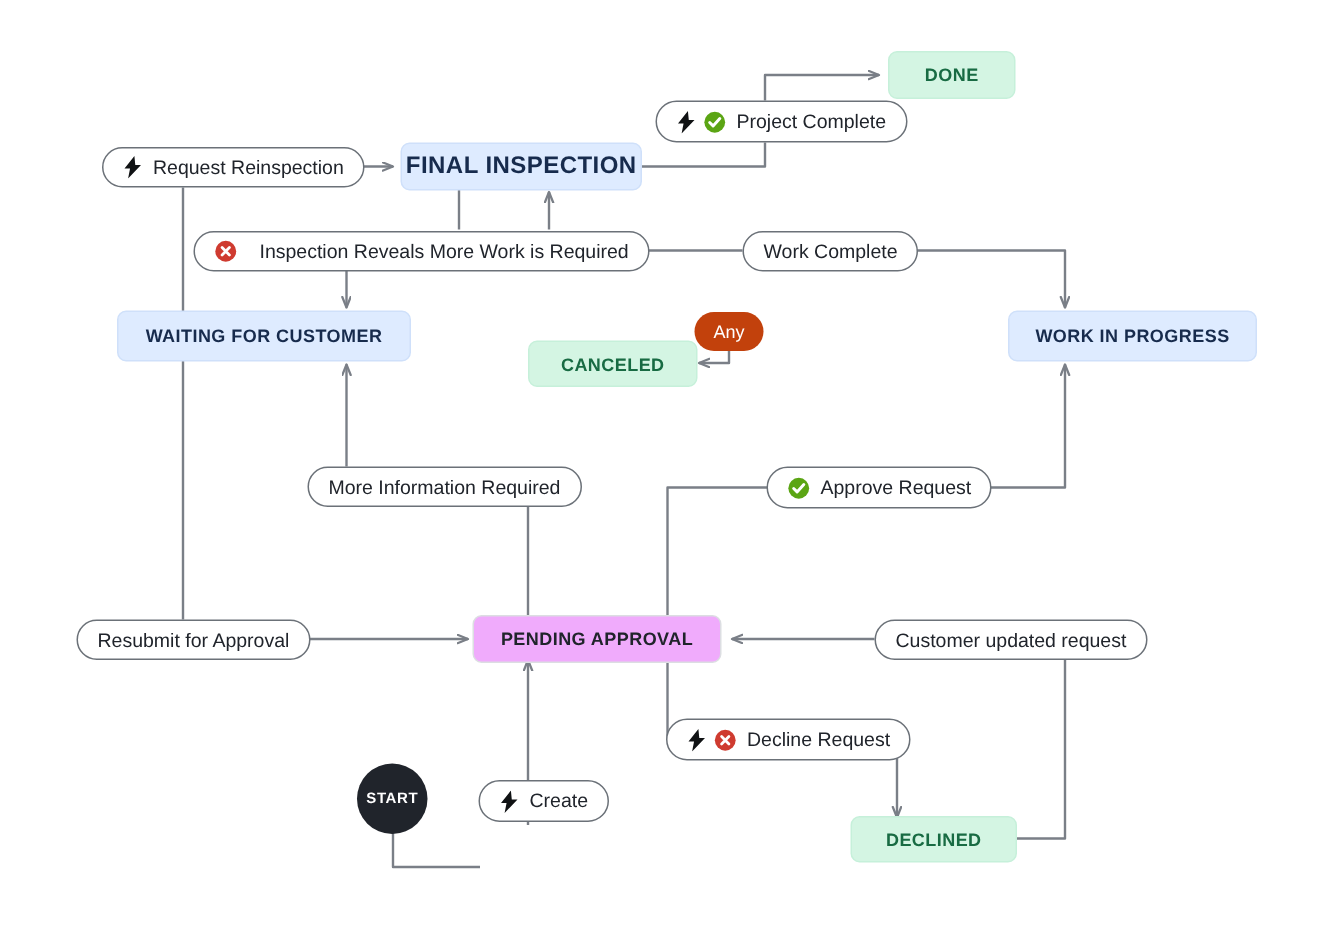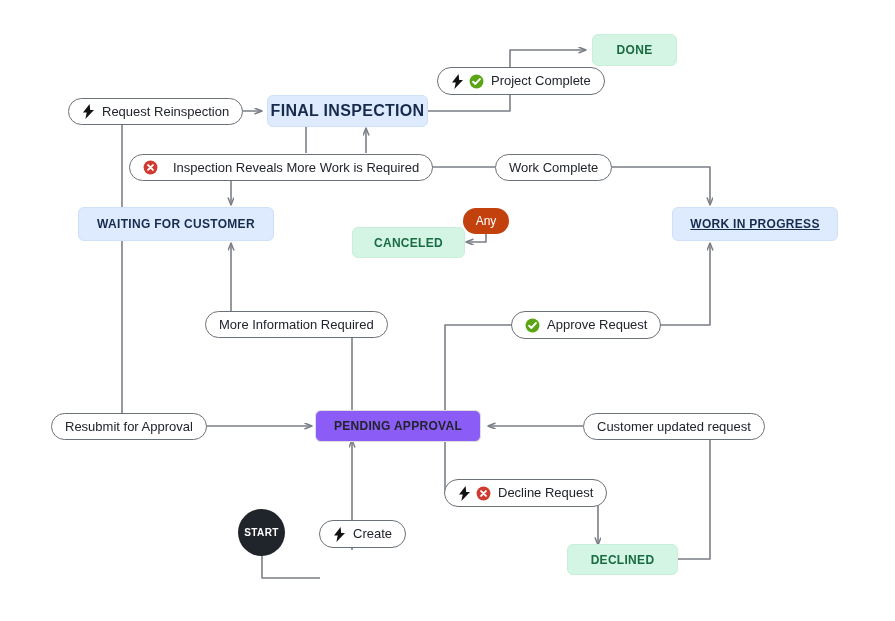--- a/index.html
+++ b/index.html
@@ -45,21 +45,21 @@
     background: #deebff;
     border-color: #cfe0fa;
     color: #172b4d;
   }
   .status.green {
     background: #d4f5e3;
     border-color: #c6f0da;
     color: #186b43;
   }
   .status.grey {
-    background: #8b5cf6;
+    background: #f0abfc;
     border-color: #dcdee2;
     color: #20242b;
   }
   
   .pill {
     background: #ffffff;
     border: 1.4px solid #6b7178;
     border-radius: 999px;
     color: #20242b;
     font-size: 13px;
@@ -161,21 +161,21 @@
   </div>
 
   <div class="node status blue" style="left:78px; top:207px; width:196px; height:34px; font-size:12px;">
     <span>WAITING FOR CUSTOMER</span>
   </div>
 
   <div class="node status green" style="left:352px; top:227px; width:113px; height:31px; font-size:12px;">
     <span>CANCELED</span>
   </div>
 
-  <div class="node status blue" style="left:672px; top:207px; width:166px; height:34px; font-size:12px;text-decoration:underline;">
+  <div class="node status blue" style="left:672px; top:207px; width:166px; height:34px; font-size:12px;">
     <span>WORK IN PROGRESS</span>
   </div>
 
   <div class="node status grey" style="left:315px; top:410px; width:166px; height:32px; font-size:12px;">
     <span>PENDING APPROVAL</span>
   </div>
 
   <div class="node status green" style="left:567px; top:544px; width:111px; height:31px; font-size:12px;">
     <span>DECLINED</span>
   </div>

